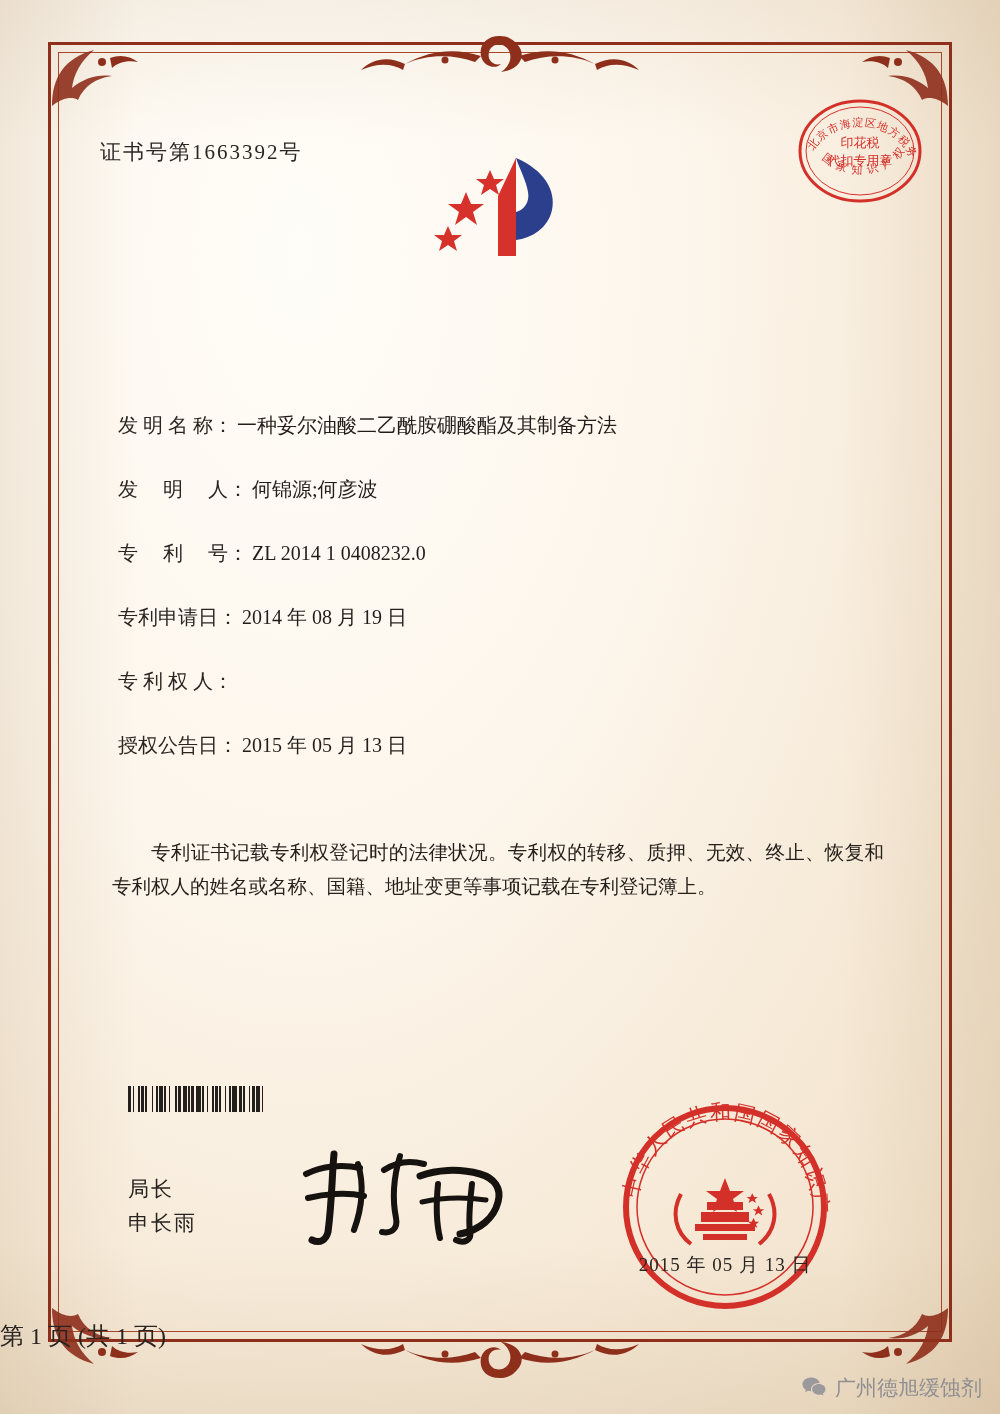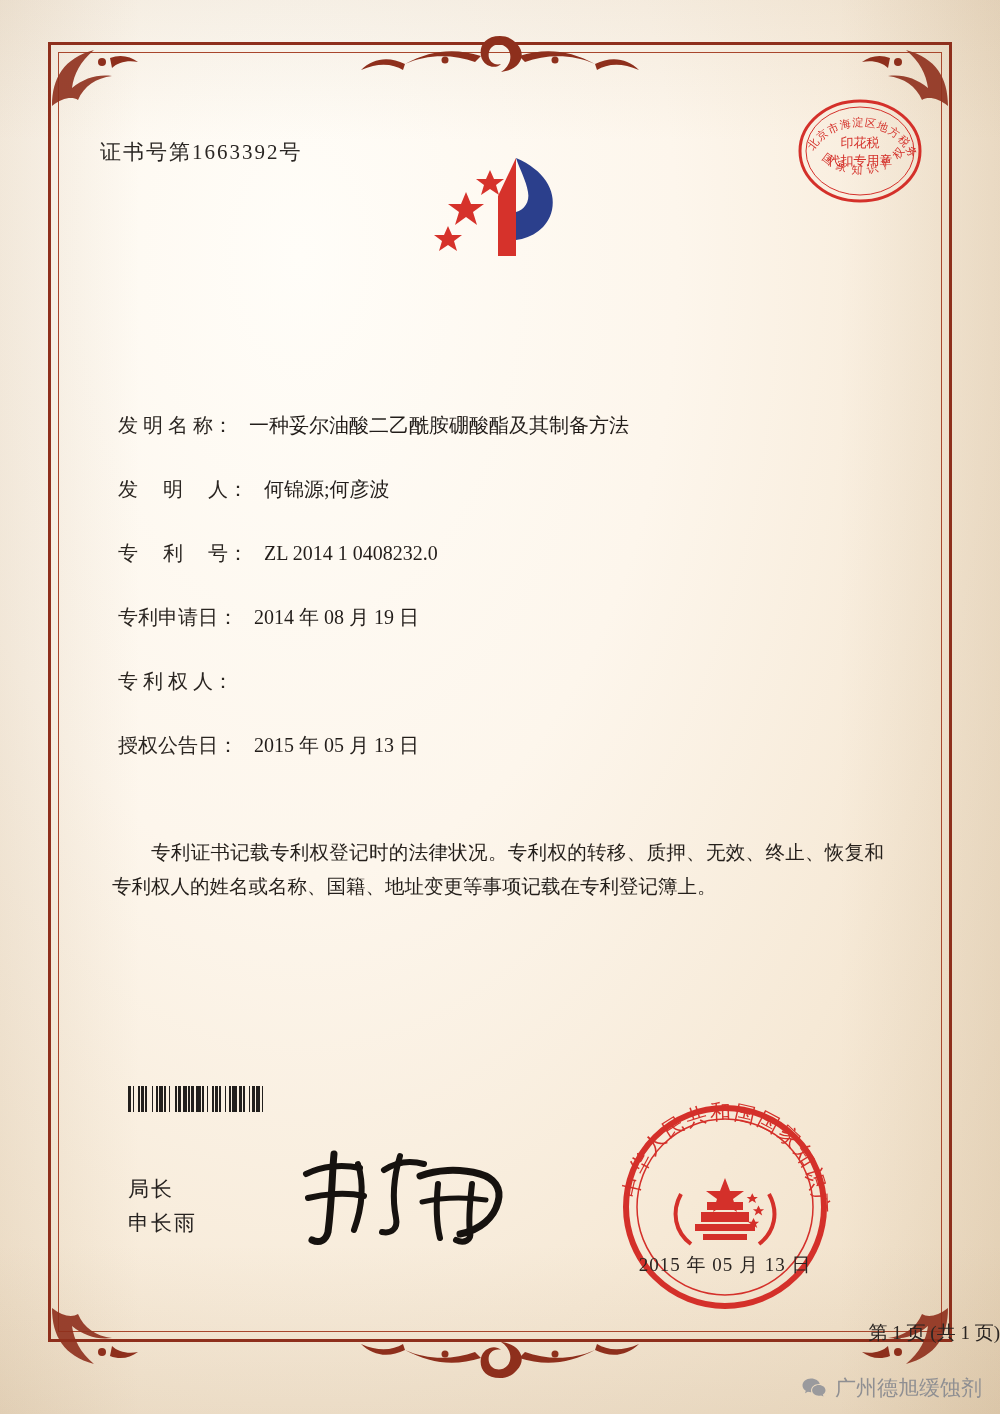--- a/index.html
+++ b/index.html
@@ -136,21 +136,21 @@
     margin-bottom: 37px;
     font-size: 20px;
     color: #2a2521;
   }
   .field-label {
     white-space: pre;
     flex: 0 0 auto;
   }
   .field-colon { margin: 0 2px 0 0; }
   .field-value {
-    margin-left: 14px;
+    margin-left: 2px;
     color: #221d1a;
   }
 
   
   #body-text {
     position: absolute;
     left: 112px;
     top: 836px;
     width: 772px;
     font-size: 19.5px;
@@ -219,32 +219,32 @@
     font-size: 19px;
     letter-spacing: 1px;
     color: #2a2522;
   }
 
   
   #page-footer {
     position: absolute;
     left: 0; right: 0;
     top: 1320px;
-    text-align: right;
-    font-size: 19px;
+    text-align: left;
+    font-size: 24px;
     color: #2a2522;
   }
 
   
   #watermark {
     position: absolute;
     right: 18px;
     bottom: 12px;
     display: flex;
-    align-items: center;
+    align-items: flex-start;
     gap: 8px;
     color: #8f8f92;
     font-size: 21px;
     font-family: "DejaVu Serif", "Liberation Serif", serif;
   }
   #watermark .wechat-icon {
     width: 26px; height: 26px;
     color: #9a9a9d;
   }
   #watermark .wechat-icon svg { width: 100%; height: 100%; display:block; }

